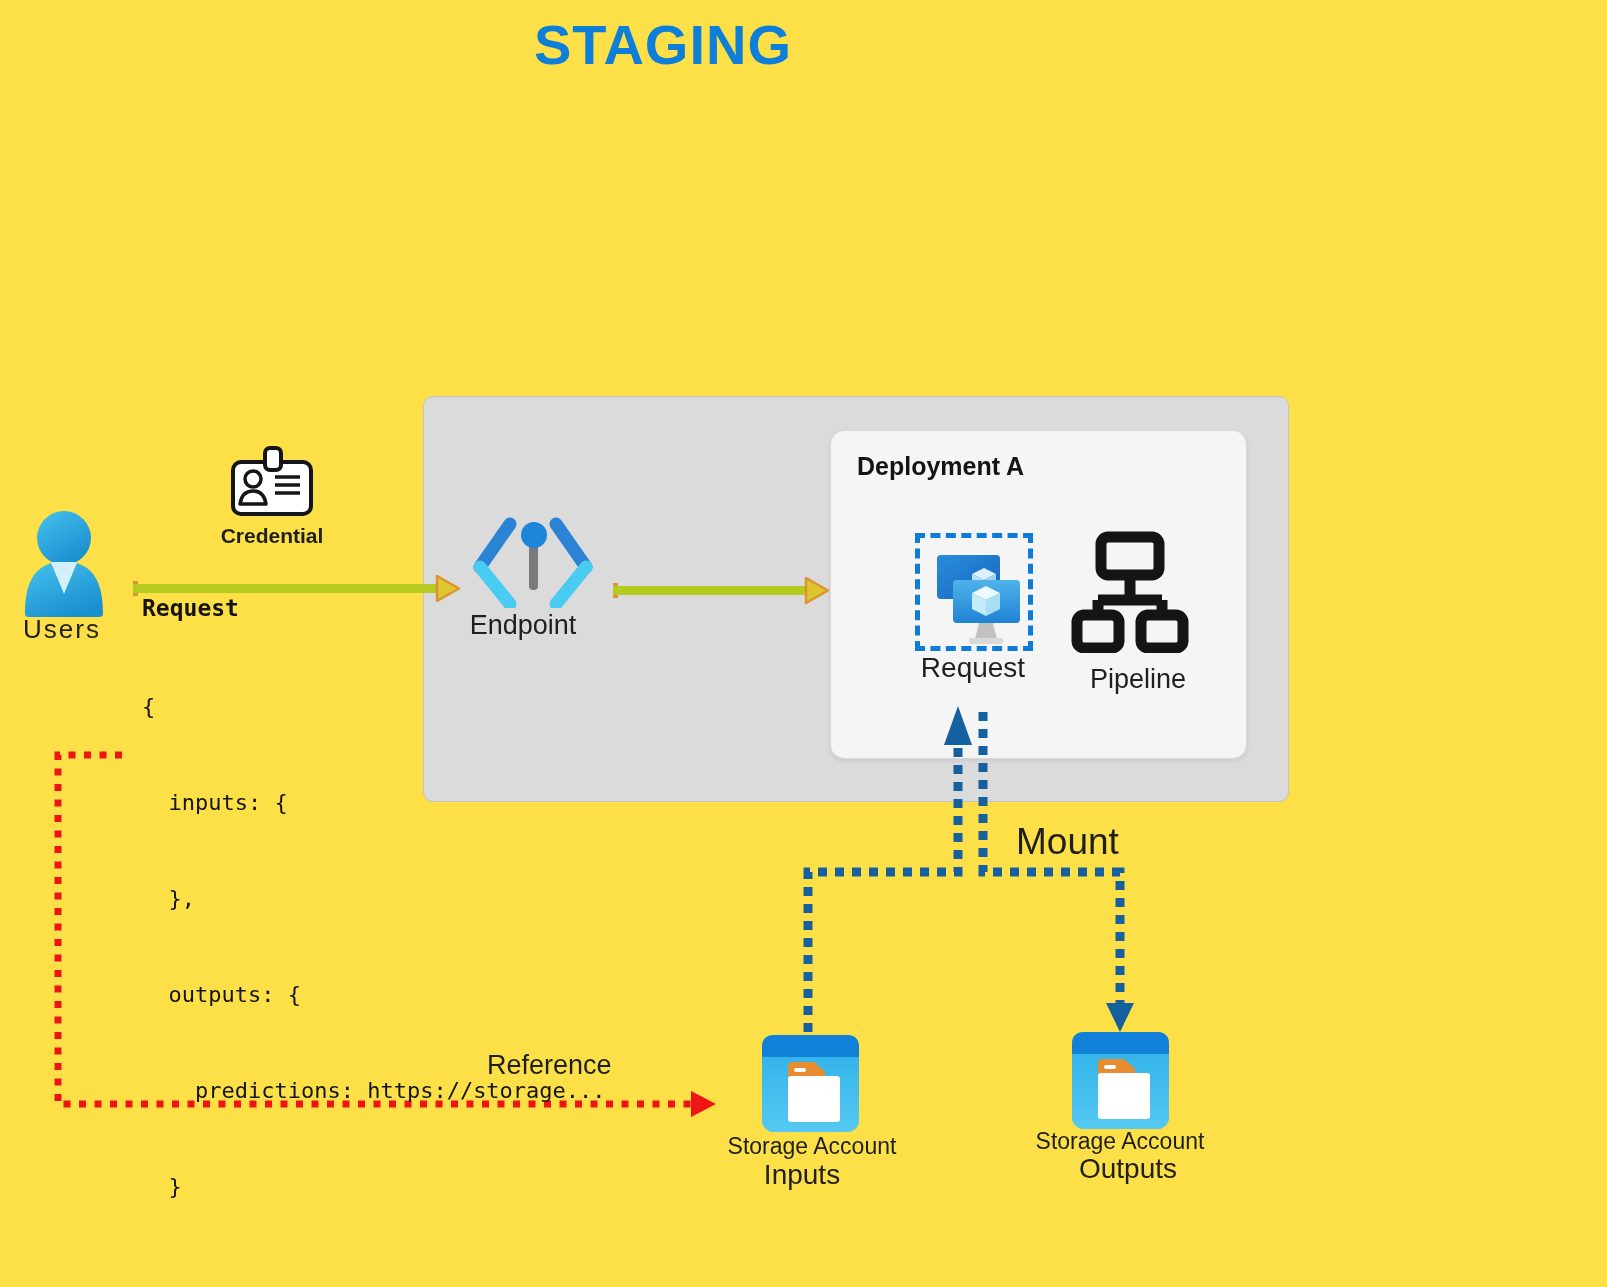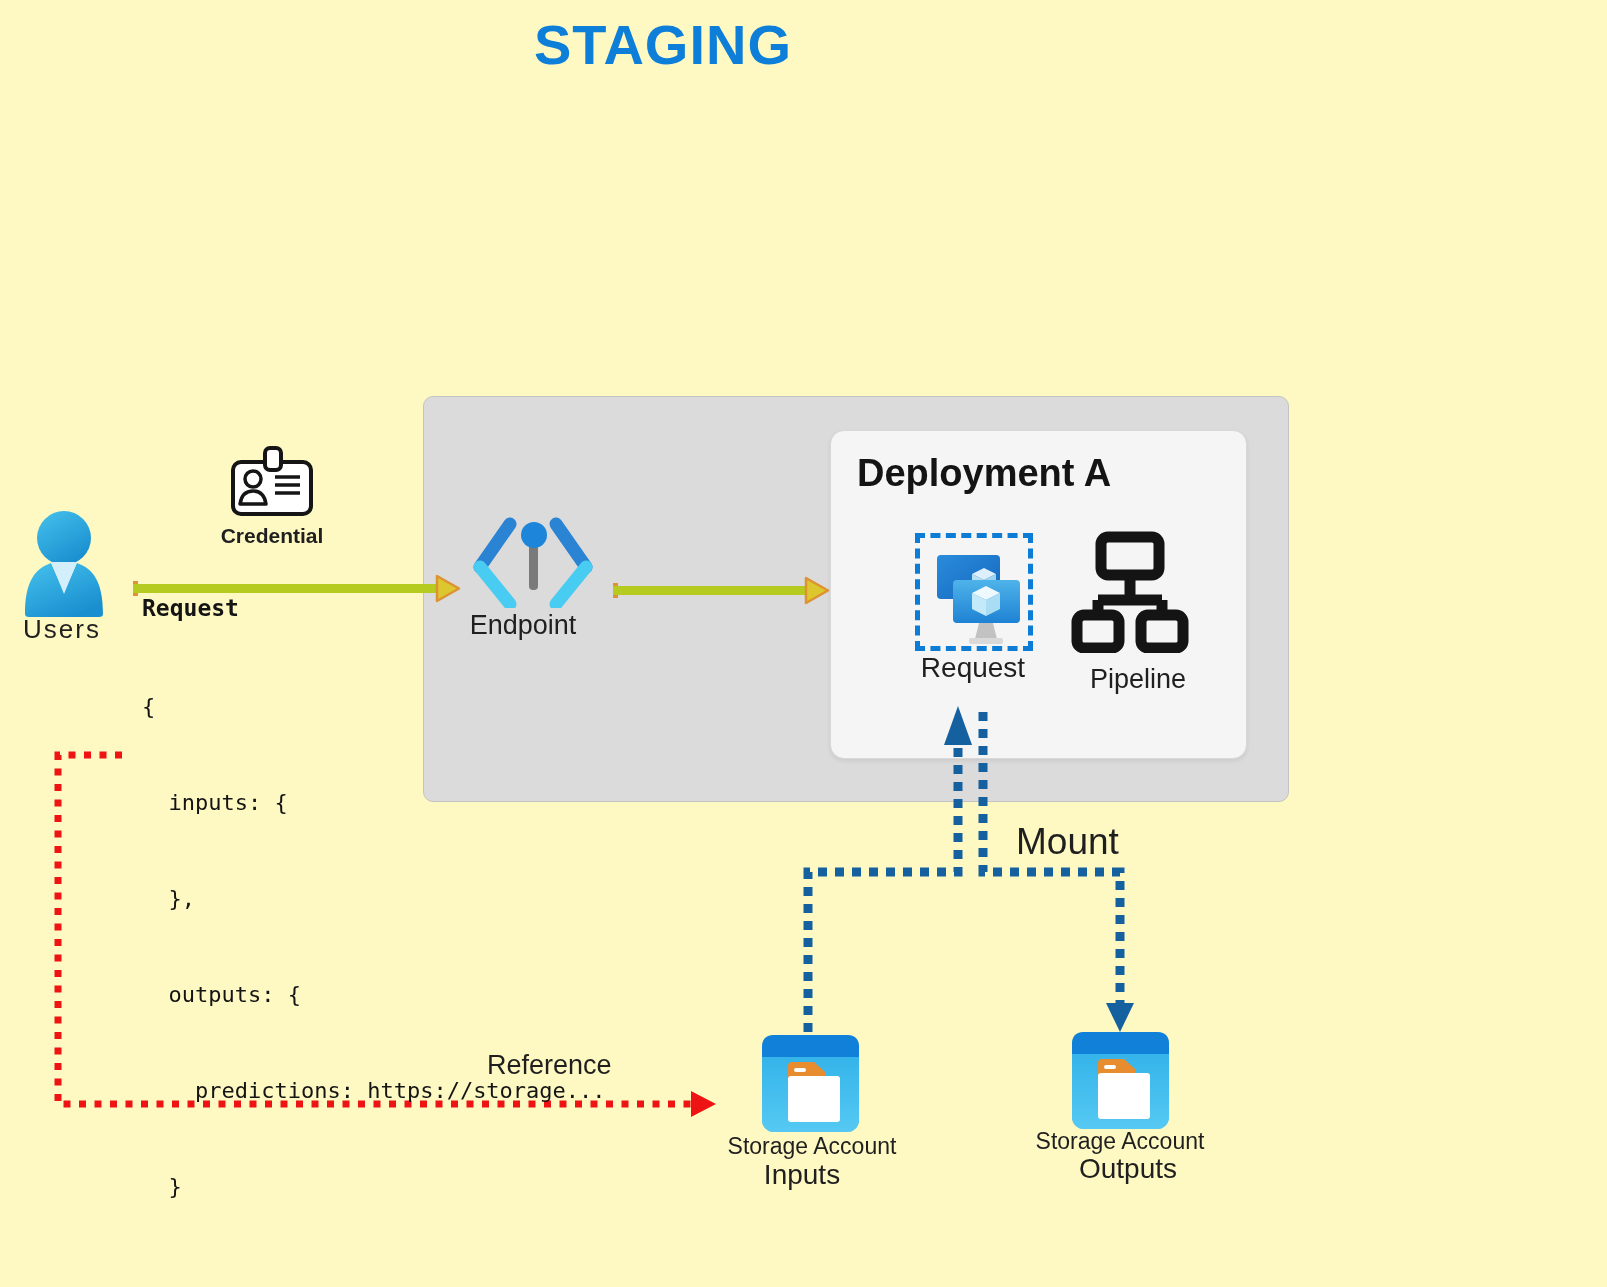--- a/index.html
+++ b/index.html
@@ -1,37 +1,37 @@
 <!DOCTYPE html>
 <html><head>
 <meta charset="utf-8">
 <style>
   html,body{margin:0;padding:0;background:#ffffff;}
   #canvas{
-    position:relative;width:1607px;height:1287px;background:#fef9c3;overflow:hidden;
+    position:relative;width:1607px;height:1287px;background:#fde047;overflow:hidden;
     font-family:"Liberation Sans",sans-serif;color:#1b1b1b;
   }
   .abs{position:absolute;}
   
   .page-title{
     left:413px;top:12px;width:500px;text-align:center;
     font-size:56px;font-weight:bold;letter-spacing:1px;color:#0e7fd9;
   }
   
   .env-box{
     left:423px;top:396px;width:864px;height:404px;
     background:#dbdbdb;border:1px solid #c3c3c3;border-radius:10px;z-index:1;
   }
   .deployment-box{
     left:830px;top:430px;width:415px;height:327px;
     background:#f5f5f6;border:1px solid #d8d8d8;border-radius:14px;z-index:2;
     box-shadow:0 2px 4px rgba(0,0,0,0.08);
   }
   .deployment-title{
-    left:857px;top:452px;font-size:38px;font-weight:bold;color:#141414;z-index:4;
+    left:857px;top:452px;font-size:25px;font-weight:bold;color:#141414;z-index:4;
   }
   .compute-dashed-box{
     left:915px;top:533px;width:118px;height:118px;box-sizing:border-box;
     border:5px dashed #0d7cd6;background:transparent;z-index:4;
   }
   
   .lbl{z-index:6;color:#1f1f1f;}
   .center{text-align:center;}
   .users-label{left:-8px;top:614px;width:140px;font-size:26px;letter-spacing:2px;}
   .credential-label{left:202px;top:524px;width:140px;font-size:21px;font-weight:bold;}

